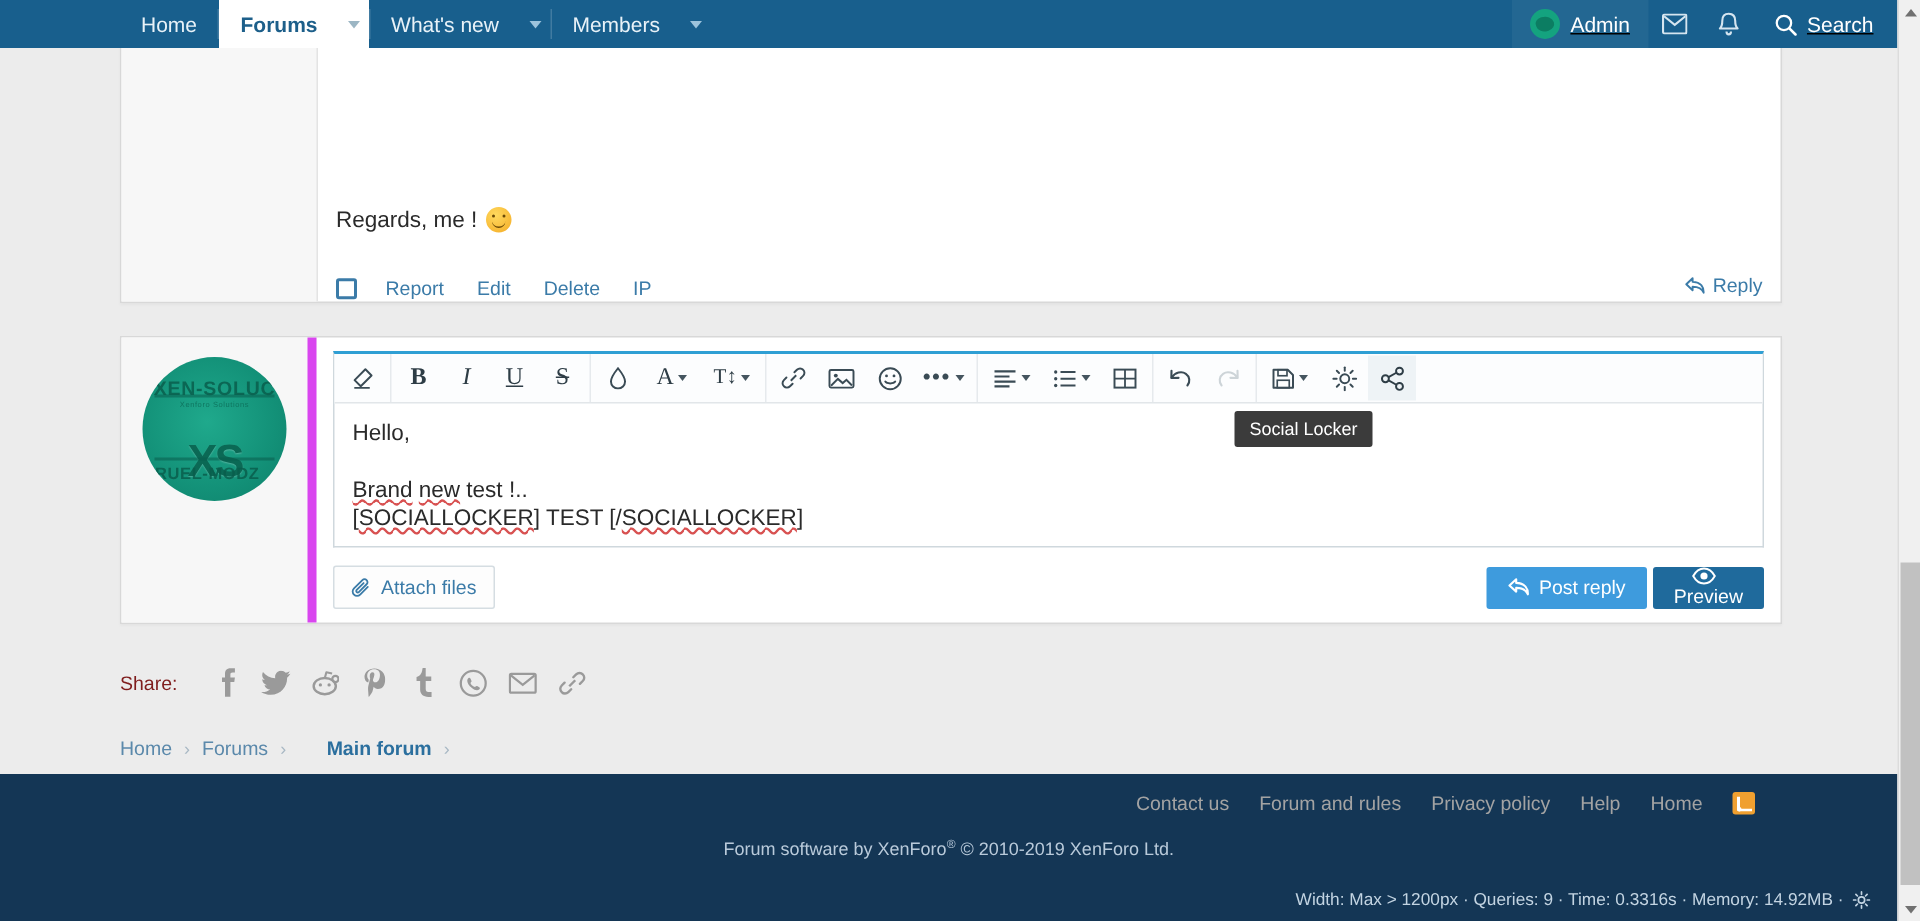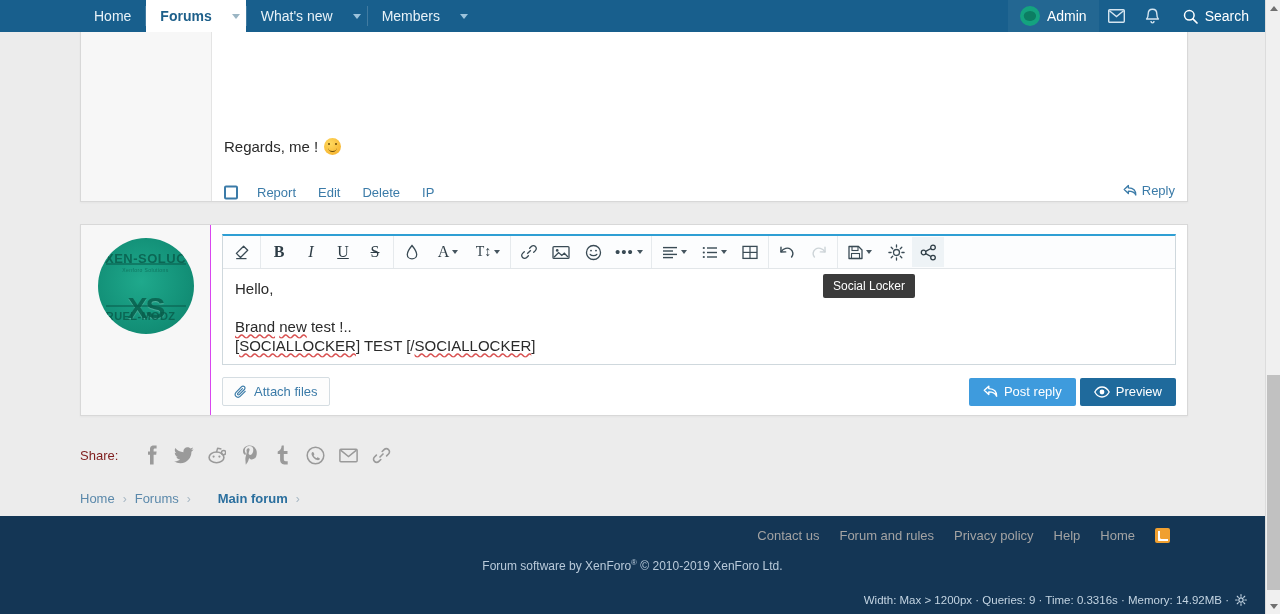--- a/index.html
+++ b/index.html
@@ -56,21 +56,21 @@
     border-right: 4px solid transparent;
     border-top: 5px solid #9cc3dc;
   }
   .nav-caret.on-active .caret-glyph { border-top-color: #9cb6c4; }
   .nav-divider {
     width: 1px; background: rgba(255,255,255,0.18);
     margin: 6px 0;
   }
   .nav-right {
     margin-left: auto;
-    display: flex; align-items: stretch;
+    display: flex; align-items: stretch; text-decoration: underline;
   }
   .nav-user {
     display: flex; align-items: center;
     padding: 0 12px;
     color: #ffffff; font-size: 14px;
     cursor: pointer;
     background: rgba(255,255,255,0.05);
   }
   .nav-avatar {
     width: 20px; height: 20px; border-radius: 50%;
@@ -213,21 +213,21 @@
     width: 1108px; height: 192px;
     background: #ffffff;
     border: 1px solid #d8d8d8;
     box-sizing: border-box;
     display: flex;
     box-shadow: 0 1px 2px rgba(0,0,0,0.04);
   }
   .qr-side {
     width: 130px;
     background: #f7f7f7;
-    border-right: 1px solid #d946ef;
+    border-right: 6px solid #d946ef;
     flex: none;
     display: flex; align-items: flex-start; justify-content: center;
     padding-top: 13px;
     box-sizing: border-box;
   }
   .avatar-big {
     width: 96px; height: 96px;
     border-radius: 50%;
     background: radial-gradient(circle at 45% 45%, #1fa98c 0%, #139178 60%, #0e7f69 100%);
     position: relative;
@@ -370,21 +370,21 @@
     display: flex; align-items: center;
     height: 28px;
     padding: 0 14px;
     border-radius: 2px;
     color: #ffffff;
     font-size: 13px;
     cursor: pointer;
     box-sizing: border-box;
   }
   .btn-post { background: #3e9bdd; margin-right: 4px; }
-  .btn-preview { background: #1f6a9c; }
+  .btn-preview { background: #1f6a9c; flex-direction: column; }
   .btn-post svg, .btn-preview svg { margin-right: 6px; }
 
   
   .share-row {
     position: absolute;
     left: 0; top: 440px;
     display: flex; align-items: center;
     color: #8a8a8a;
     font-size: 13px;
   }

